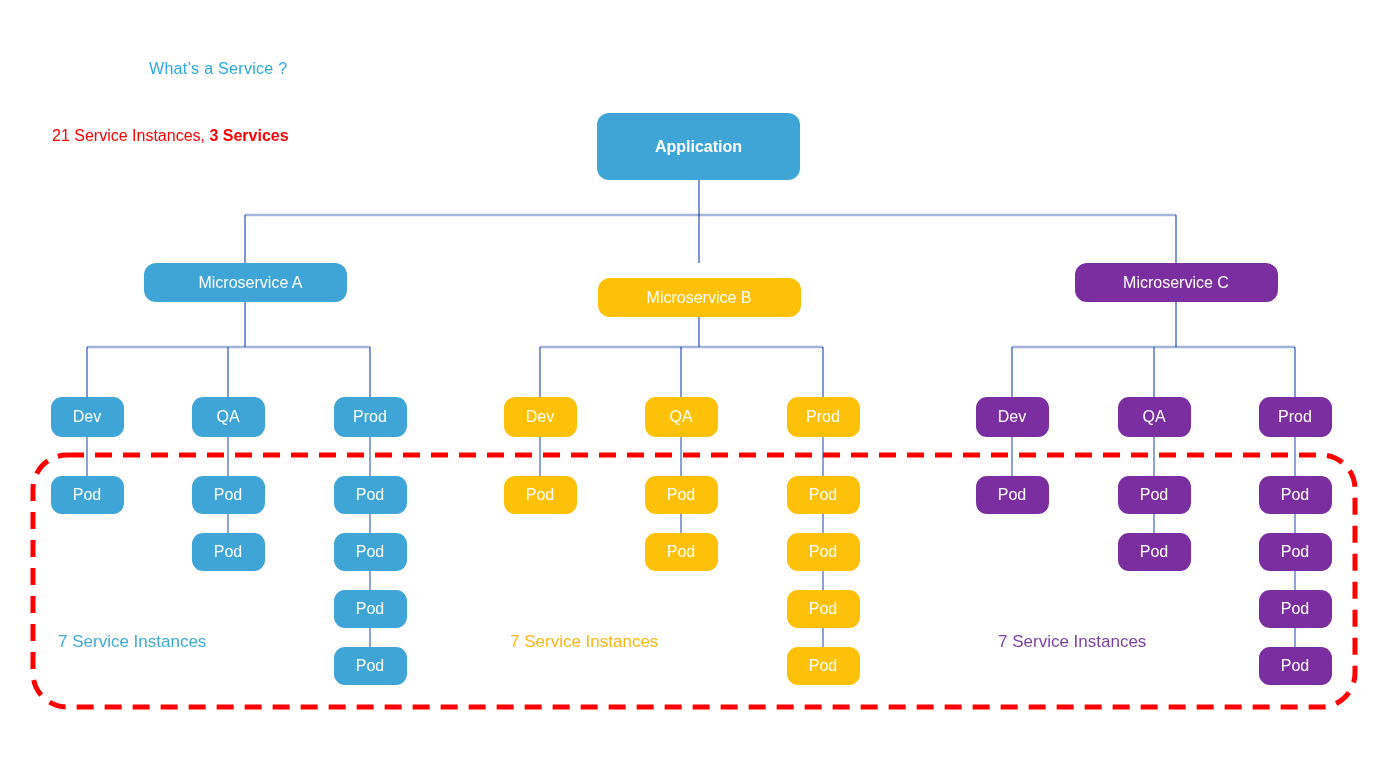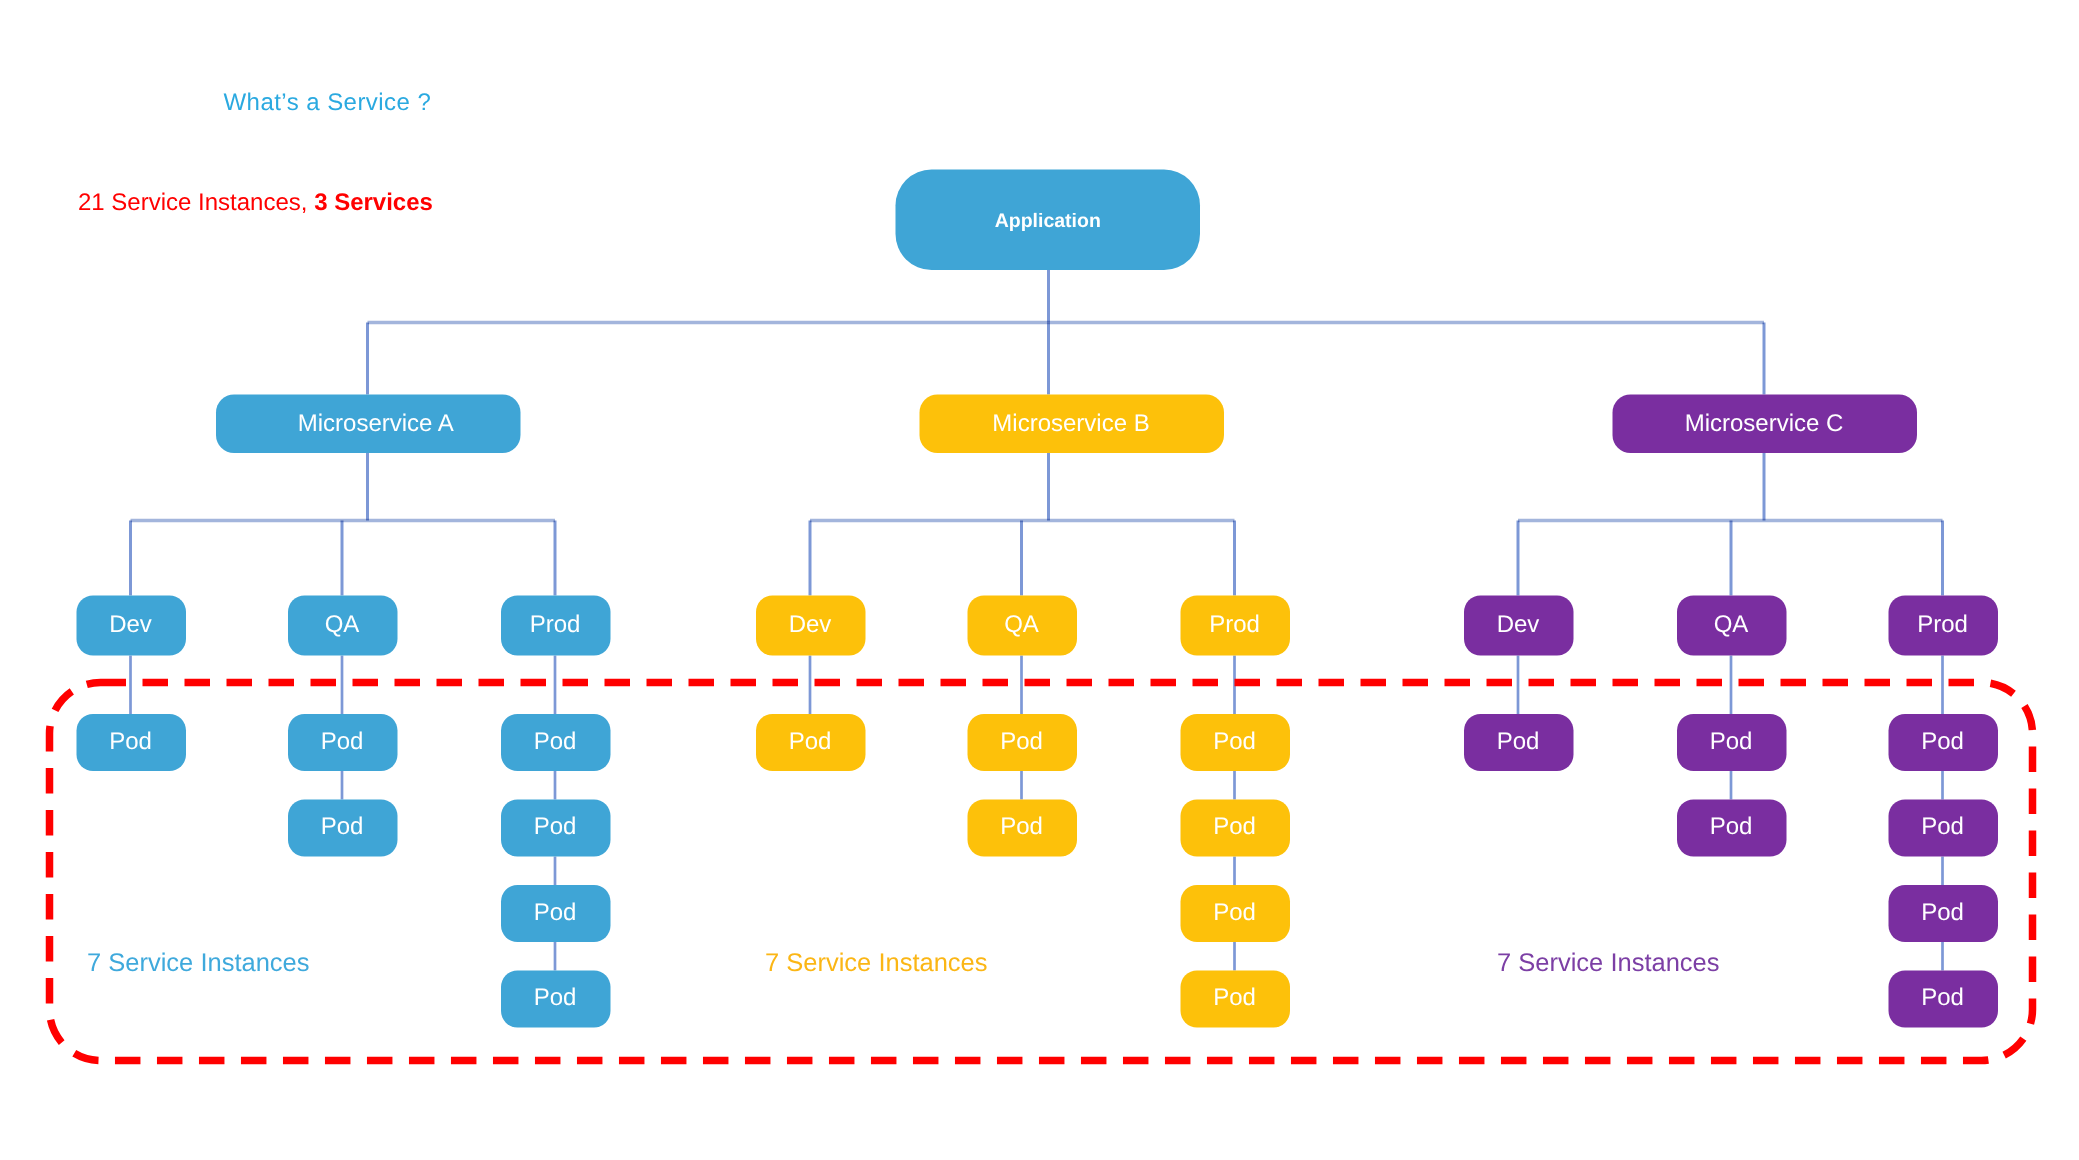--- a/index.html
+++ b/index.html
@@ -62,33 +62,33 @@
       <line x1="1154" y1="437" x2="1154" y2="476" stroke="#7D98D6" stroke-width="1.8" style="mix-blend-mode: multiply;"></line>
       <line x1="1154" y1="514" x2="1154" y2="533" stroke="#7D98D6" stroke-width="1.8" style="mix-blend-mode: multiply;"></line>
       <line x1="1295" y1="347" x2="1295" y2="397" stroke="#7D98D6" stroke-width="2" style="mix-blend-mode: multiply;"></line>
       <line x1="1295" y1="437" x2="1295" y2="476" stroke="#7D98D6" stroke-width="1.8" style="mix-blend-mode: multiply;"></line>
       <line x1="1295" y1="514" x2="1295" y2="533" stroke="#7D98D6" stroke-width="1.8" style="mix-blend-mode: multiply;"></line>
       <line x1="1295" y1="571" x2="1295" y2="590" stroke="#7D98D6" stroke-width="1.8" style="mix-blend-mode: multiply;"></line>
       <line x1="1295" y1="628" x2="1295" y2="647" stroke="#7D98D6" stroke-width="1.8" style="mix-blend-mode: multiply;"></line>
       <rect x="33" y="455" width="1322" height="252" rx="34" fill="none" stroke="#FF0000" stroke-width="5" stroke-dasharray="17 11"></rect>
     </svg>
   <div id="nodes">
-      <div class="box" style="left: 597px; top: 113px; width: 203px; height: 67px; border-radius: 24px; background: rgb(63, 165, 214); font-size: 13px; font-weight: bold;">Application</div>
+      <div class="box" style="left: 597px; top: 113px; width: 203px; height: 67px; border-radius: 12px; background: rgb(63, 165, 214); font-size: 16px; font-weight: bold;">Application</div>
       <div class="box" style="left: 143.5px; top: 263px; width: 203px; height: 39px; border-radius: 12px; background: rgb(63, 165, 214); font-size: 16px; padding-left: 11px;">Microservice A</div>
       <div class="box" style="left: 50.5px; top: 397px; width: 73px; height: 40px; border-radius: 11px; background: rgb(63, 165, 214); font-size: 16px;">Dev</div>
       <div class="box" style="left: 50.5px; top: 476px; width: 73px; height: 38px; border-radius: 11px; background: rgb(63, 165, 214); font-size: 16px;">Pod</div>
       <div class="box" style="left: 191.5px; top: 397px; width: 73px; height: 40px; border-radius: 11px; background: rgb(63, 165, 214); font-size: 16px;">QA</div>
       <div class="box" style="left: 191.5px; top: 476px; width: 73px; height: 38px; border-radius: 11px; background: rgb(63, 165, 214); font-size: 16px;">Pod</div>
       <div class="box" style="left: 191.5px; top: 533px; width: 73px; height: 38px; border-radius: 11px; background: rgb(63, 165, 214); font-size: 16px;">Pod</div>
       <div class="box" style="left: 333.5px; top: 397px; width: 73px; height: 40px; border-radius: 11px; background: rgb(63, 165, 214); font-size: 16px;">Prod</div>
       <div class="box" style="left: 333.5px; top: 476px; width: 73px; height: 38px; border-radius: 11px; background: rgb(63, 165, 214); font-size: 16px;">Pod</div>
       <div class="box" style="left: 333.5px; top: 533px; width: 73px; height: 38px; border-radius: 11px; background: rgb(63, 165, 214); font-size: 16px;">Pod</div>
       <div class="box" style="left: 333.5px; top: 590px; width: 73px; height: 38px; border-radius: 11px; background: rgb(63, 165, 214); font-size: 16px;">Pod</div>
       <div class="box" style="left: 333.5px; top: 647px; width: 73px; height: 38px; border-radius: 11px; background: rgb(63, 165, 214); font-size: 16px;">Pod</div>
-      <div class="box" style="left: 597.5px; top: 263px; width: 203px; height: 39px; border-radius: 12px; background: rgb(253, 193, 10); font-size: 16px; margin-left: 15px;">Microservice B</div>
+      <div class="box" style="left: 597.5px; top: 278px; width: 203px; height: 39px; border-radius: 12px; background: rgb(253, 193, 10); font-size: 16px;">Microservice B</div>
       <div class="box" style="left: 503.5px; top: 397px; width: 73px; height: 40px; border-radius: 11px; background: rgb(253, 193, 10); font-size: 16px;">Dev</div>
       <div class="box" style="left: 503.5px; top: 476px; width: 73px; height: 38px; border-radius: 11px; background: rgb(253, 193, 10); font-size: 16px;">Pod</div>
       <div class="box" style="left: 644.5px; top: 397px; width: 73px; height: 40px; border-radius: 11px; background: rgb(253, 193, 10); font-size: 16px;">QA</div>
       <div class="box" style="left: 644.5px; top: 476px; width: 73px; height: 38px; border-radius: 11px; background: rgb(253, 193, 10); font-size: 16px;">Pod</div>
       <div class="box" style="left: 644.5px; top: 533px; width: 73px; height: 38px; border-radius: 11px; background: rgb(253, 193, 10); font-size: 16px;">Pod</div>
       <div class="box" style="left: 786.5px; top: 397px; width: 73px; height: 40px; border-radius: 11px; background: rgb(253, 193, 10); font-size: 16px;">Prod</div>
       <div class="box" style="left: 786.5px; top: 476px; width: 73px; height: 38px; border-radius: 11px; background: rgb(253, 193, 10); font-size: 16px;">Pod</div>
       <div class="box" style="left: 786.5px; top: 533px; width: 73px; height: 38px; border-radius: 11px; background: rgb(253, 193, 10); font-size: 16px;">Pod</div>
       <div class="box" style="left: 786.5px; top: 590px; width: 73px; height: 38px; border-radius: 11px; background: rgb(253, 193, 10); font-size: 16px;">Pod</div>
       <div class="box" style="left: 786.5px; top: 647px; width: 73px; height: 38px; border-radius: 11px; background: rgb(253, 193, 10); font-size: 16px;">Pod</div>

